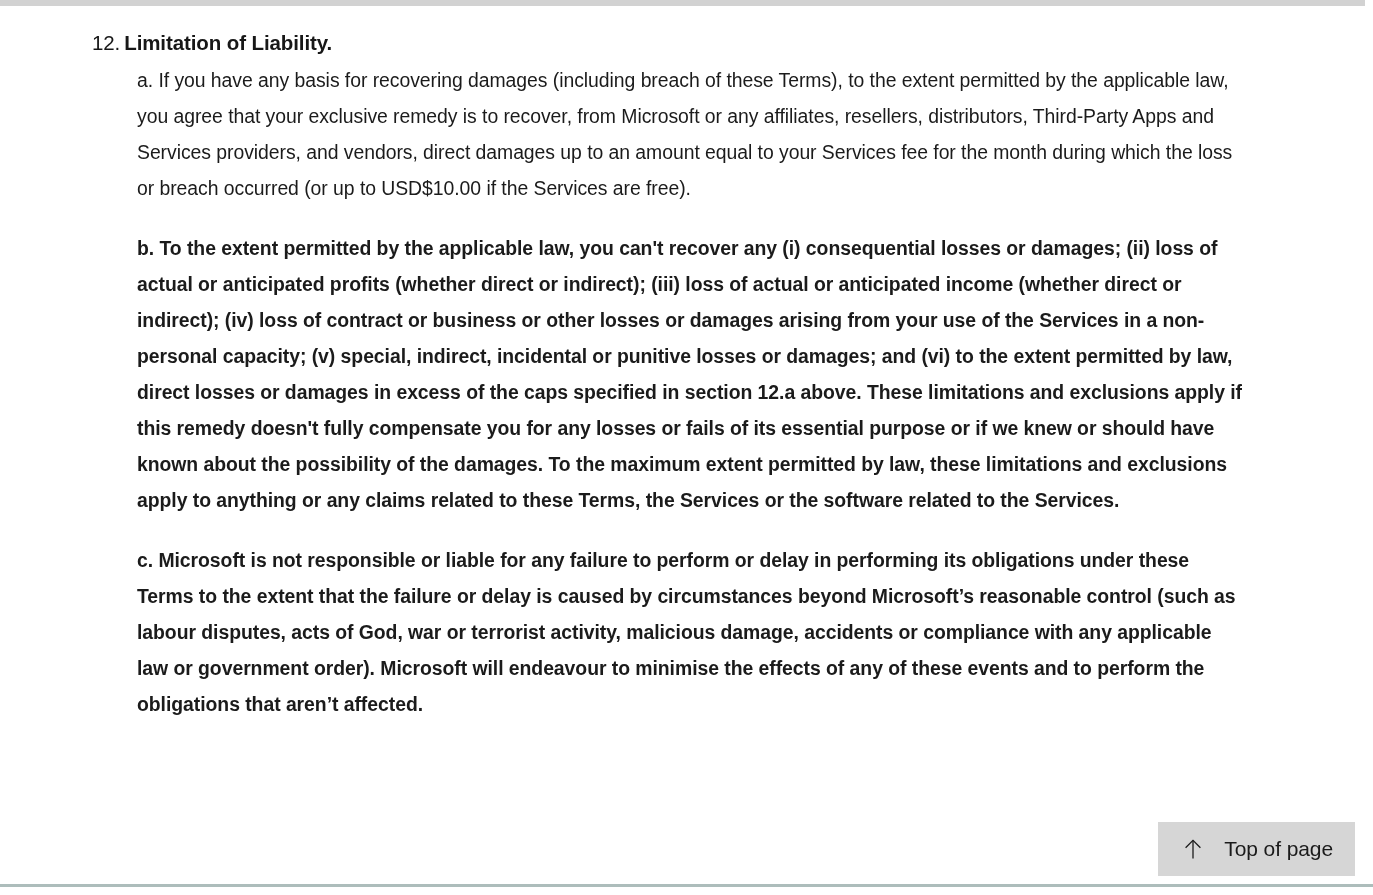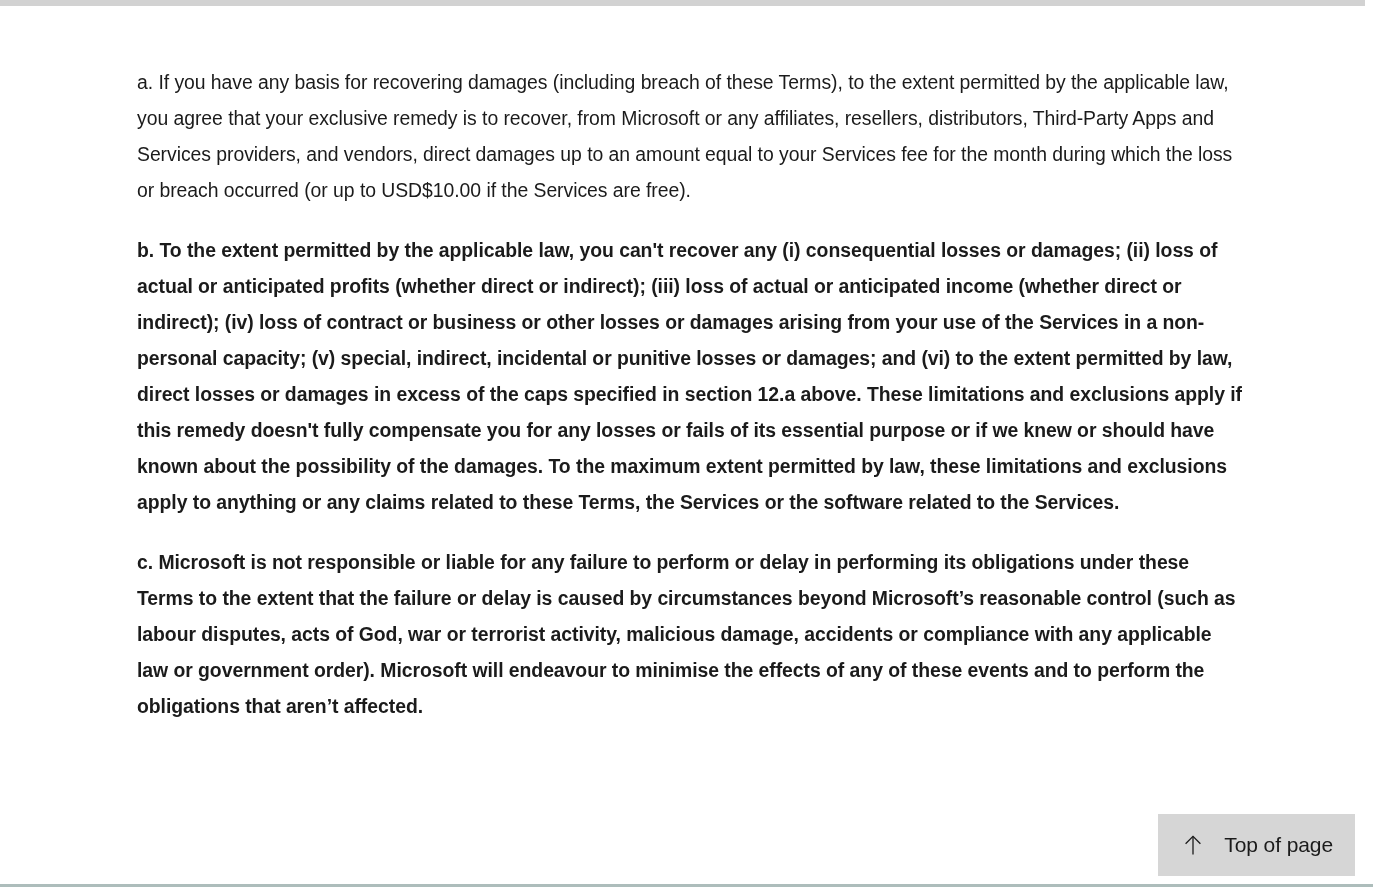--- a/index.html
+++ b/index.html
@@ -76,32 +76,32 @@
 
   .clause {
     margin: 0;
     padding: 0 130px 0 137px;
     font-size: 19.4px;
     line-height: 36px;
     color: #1b1b1b;
     letter-spacing: -0.05px;
     text-align: left;
   }
-  .clause.first { margin-top: 36px; }
+  .clause.first { margin-top: 4px; }
   .clause + .clause { margin-top: 24px; font-weight: bold; }
 
   
   .top-of-page-btn {
     position: absolute;
     right: 18px;
     bottom: 19px;
     display: flex;
     align-items: center;
     gap: 20px;
-    height: 62px;
+    height: 54px;
     padding: 0 22px 0 24px;
     background: #d6d6d6;
     border: none;
     border-radius: 0;
     cursor: pointer;
     font-family: inherit;
     margin-left: 36px;
   }
   .top-of-page-btn .arrow-icon {
     display: inline-flex;
@@ -122,20 +122,23 @@
 </style>
 </head>
 <body>
 
 <div class="top-rule"></div>
 
 <div class="page">
 
   <div class="section">
 
+    <h2 class="section-heading">
+      <span class="heading-number">12.</span><span class="heading-title">Limitation of Liability.</span>
+    </h2>
 
     <div class="clause-list">
 
       <p class="clause first">a. If you have any basis for recovering damages (including breach of these Terms), to the extent permitted by the applicable law, you agree that your exclusive remedy is to recover, from Microsoft or any affiliates, resellers, distributors, Third-Party Apps and Services providers, and vendors, direct damages up to an amount equal to your Services fee for the month during which the loss or breach occurred (or up to USD$10.00 if the Services are free).</p>
 
       <p class="clause">b. To the extent permitted by the applicable law, you can't recover any (i) consequential losses or damages; (ii) loss of actual or anticipated profits (whether direct or indirect); (iii) loss of actual or anticipated income (whether direct or indirect); (iv) loss of contract or business or other losses or damages arising from your use of the Services in a non-personal capacity; (v) special, indirect, incidental or punitive losses or damages; and (vi) to the extent permitted by law, direct losses or damages in excess of the caps specified in section 12.a above. These limitations and exclusions apply if this remedy doesn't fully compensate you for any losses or fails of its essential purpose or if we knew or should have known about the possibility of the damages. To the maximum extent permitted by law, these limitations and exclusions apply to anything or any claims related to these Terms, the Services or the software related to the Services.</p>
 
       <p class="clause">c. Microsoft is not responsible or liable for any failure to perform or delay in performing its obligations under these Terms to the extent that the failure or delay is caused by circumstances beyond Microsoft’s reasonable control (such as labour disputes, acts of God, war or terrorist activity, malicious damage, accidents or compliance with any applicable law or government order). Microsoft will endeavour to minimise the effects of any of these events and to perform the obligations that aren’t affected.</p>
 
     </div>

